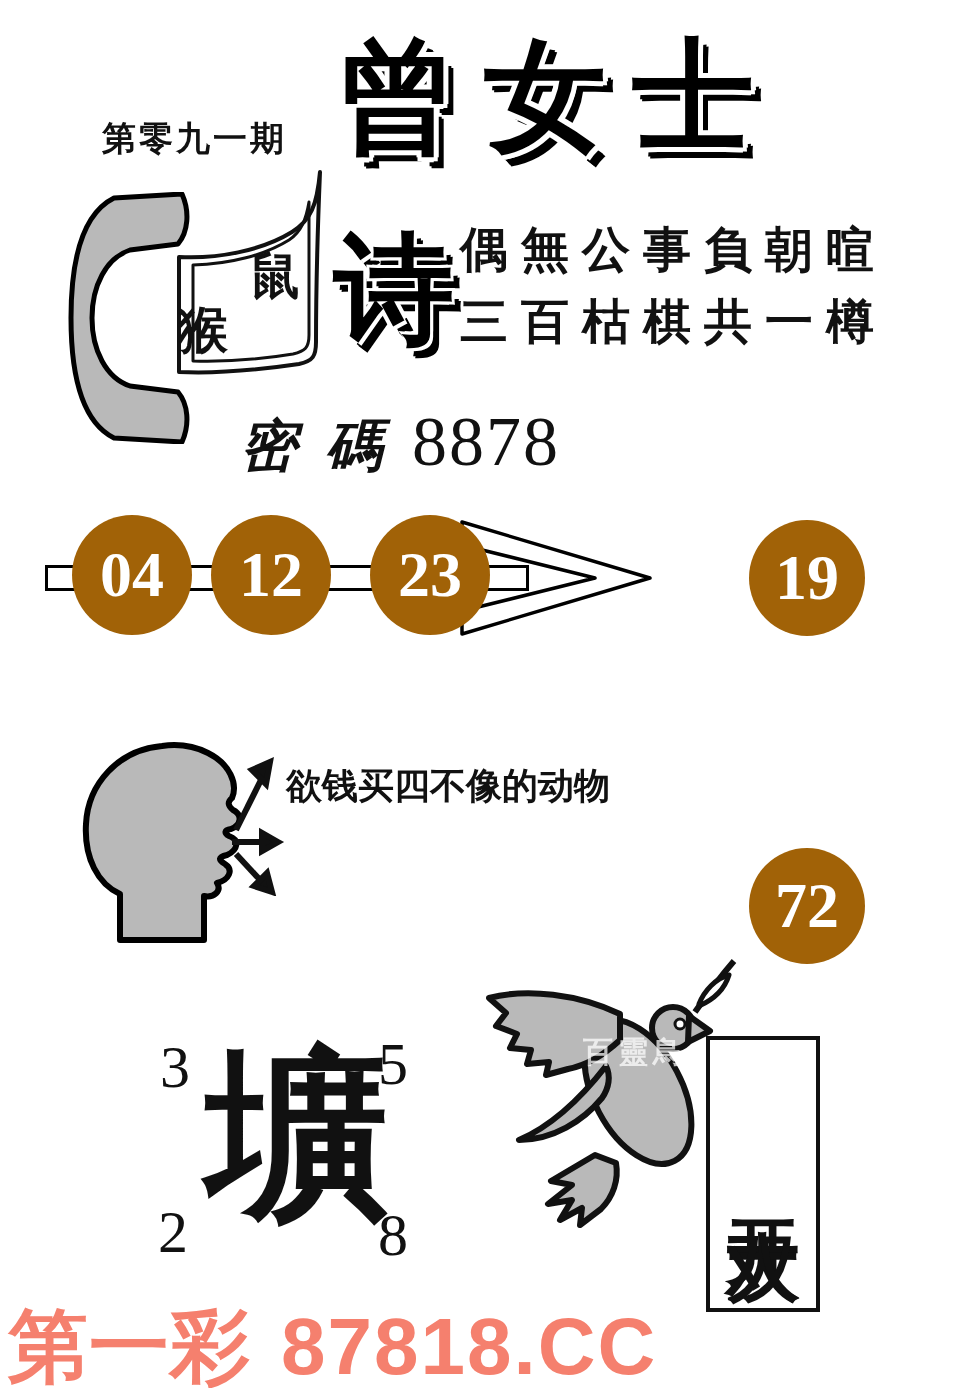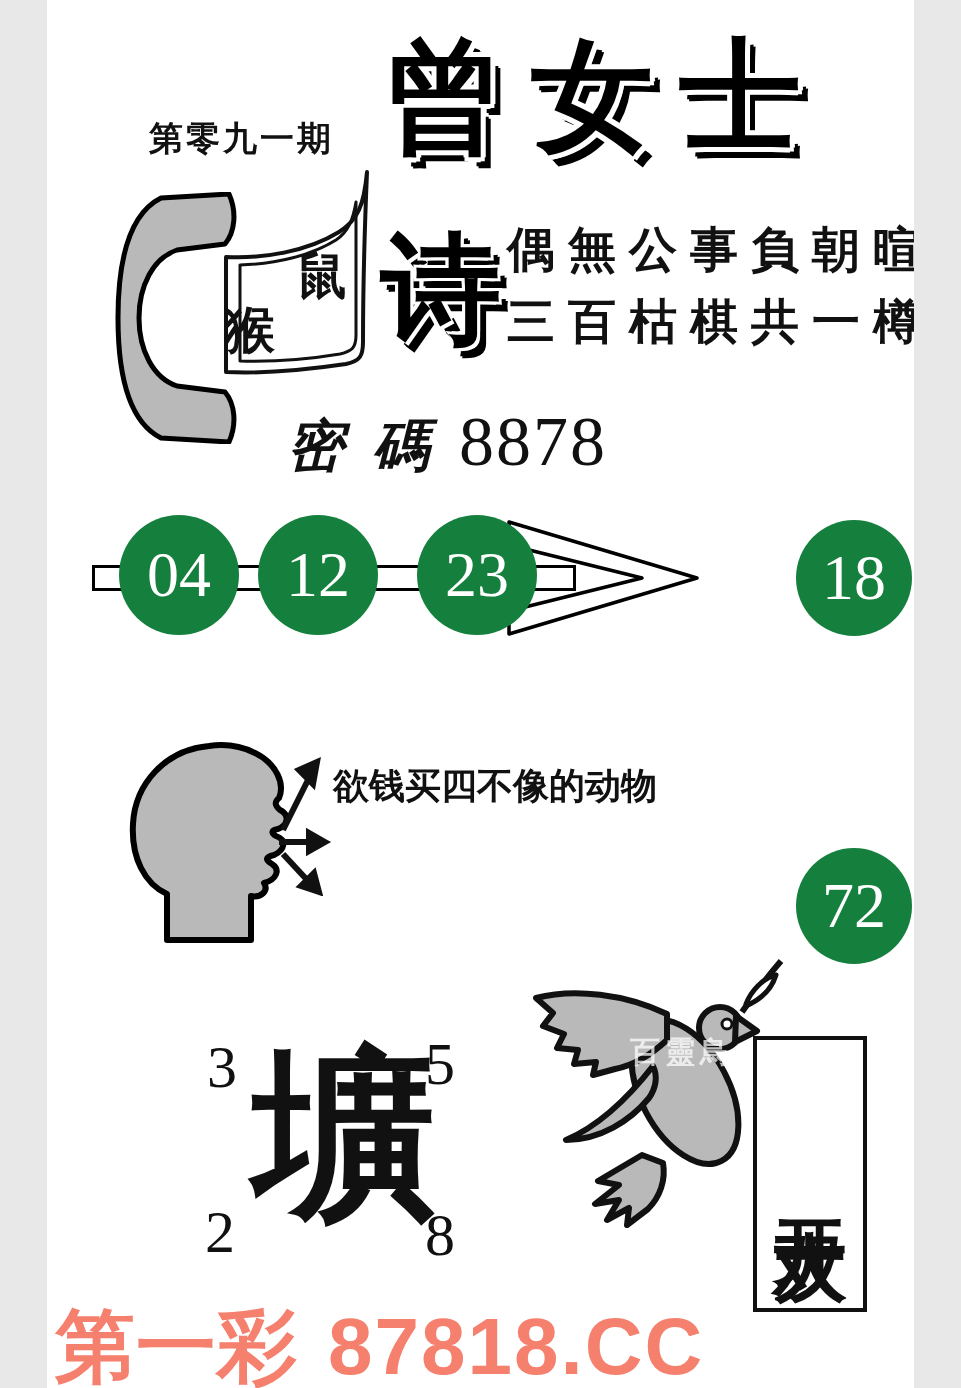--- a/index.html
+++ b/index.html
@@ -1,17 +1,17 @@
 <!DOCTYPE html>
 <html><head>
 <meta charset="utf-8">
 <style>
   html,body{margin:0;padding:0;background:#e8e8e8;}
   #canvas{
-    position:relative;width:867px;height:1388px;margin:0 auto;
+    position:relative;width:961px;height:1388px;margin:0 auto;
     background:#ffffff;overflow:hidden;
     font-family:"Liberation Serif","DejaVu Serif",serif;color:#111;
   }
   .abs{position:absolute;}
   
   .issue{left:102px;top:116px;font-size:34px;letter-spacing:3px;font-weight:600;}
   .title{
     left:336px;top:30px;font-size:122px;font-weight:900;letter-spacing:26px;line-height:1.1;
     color:#000;
     text-shadow:
@@ -28,23 +28,23 @@
   .zodiac{font-size:50px;font-weight:600;}
   .zodiac-rat{left:250px;top:243px;}
   .zodiac-monkey{left:178px;top:297px;}
   .poem{left:460px;top:214px;font-size:48px;line-height:72px;letter-spacing:13px;font-weight:600;white-space:nowrap;}
   .password{left:240px;top:402px;white-space:nowrap;}
   .password .lbl{font-size:56px;font-weight:800;letter-spacing:30px;font-style:italic;}
   .password .val{font-size:70px;font-weight:500;letter-spacing:2px;}
   
   .shaft{left:45px;top:565px;width:478px;height:20px;background:#fff;border:3px solid #000;}
   .numball{
-    border-radius:50%;background:#15803d;color:#fff;
+    border-radius:50%;background:#a16207;color:#fff;
     display:flex;align-items:center;justify-content:center;
-    font-size:64px;font-weight:400;
+    font-size:64px;font-weight:700;
   }
   .b04{left:72px;top:515px;width:120px;height:120px;}
   .b12{left:211px;top:515px;width:120px;height:120px;}
   .b23{left:370px;top:515px;width:120px;height:120px;}
   .b29{left:749px;top:520px;width:116px;height:116px;}
   .b32{left:749px;top:687px;width:116px;height:116px;}
   .b49{left:749px;top:848px;width:116px;height:116px;}
   
   .tip{font-family:"Liberation Sans","DejaVu Sans",sans-serif;font-weight:700;font-size:36px;white-space:nowrap;}
   .tip1{left:286px;top:762px;}
@@ -102,21 +102,21 @@
 
   <svg class="abs" style="left:438px;top:508px;" width="225" height="140" viewBox="0 0 225 140">
     <polygon points="24,14 24,126 212,70" fill="#fff" stroke="#000" stroke-width="3.5" stroke-linejoin="round"></polygon>
     <polygon points="28,38 28,102 157,70" fill="#fff" stroke="#000" stroke-width="3.5" stroke-linejoin="round"></polygon>
   </svg>
   <div class="abs shaft"></div>
 
   <div class="abs numball b04">04</div>
   <div class="abs numball b12">12</div>
   <div class="abs numball b23">23</div>
-  <div class="abs numball b29">18</div>
+  <div class="abs numball b29">19</div>
   <div class="abs numball b49">72</div>
 
   <svg class="abs" style="left:80px;top:742px;" width="162" height="202" viewBox="0 0 162 202">
     <path d="M 82,4 C 38,8 8,42 6,82 C 4,116 18,142 40,152 L 40,198 L 124,198 L 124,154
              C 134,156 142,149 137,141 C 149,138 154,128 145,122 C 138,118 138,115 147,113
              C 158,108 160,98 149,94 C 144,91 144,88 151,87 C 161,83 163,73 153,68
              C 148,64 147,60 152,56 C 158,42 150,22 128,11 C 112,3 96,2 82,4 Z" fill="#b9b9b9" stroke="#000" stroke-width="6" stroke-linejoin="round"></path>
   </svg>
 
   <svg class="abs" style="left:226px;top:756px;" width="60" height="140" viewBox="0 0 60 140">

